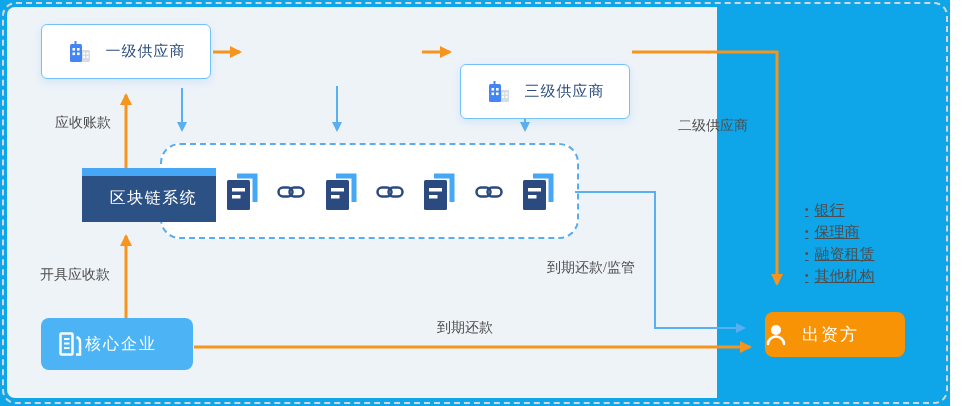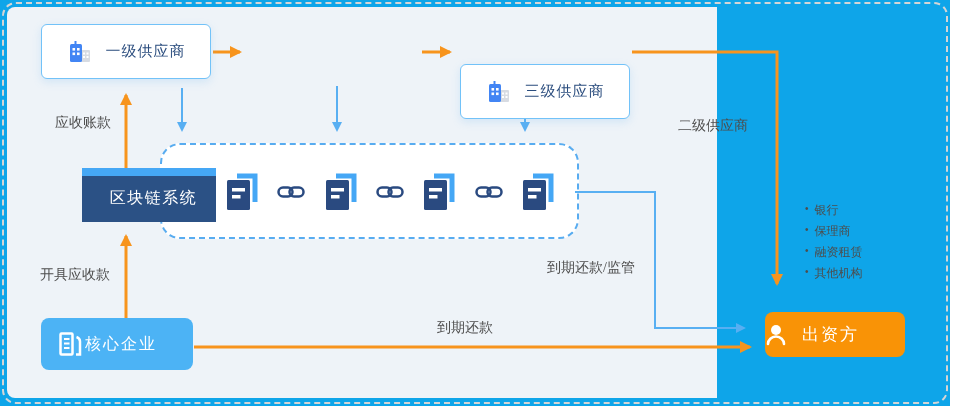--- a/index.html
+++ b/index.html
@@ -28,21 +28,21 @@
   .funder{left:765px;top:312px;width:140px;height:45px;background:#f99306;border-radius:8px;
           gap:15px;}
   .funder .lbl{color:#fff;font-size:17px;letter-spacing:2px;}
   .flabel{position:absolute;color:#4d4d4d;font-size:14px;z-index:3;white-space:nowrap;font-family:Liberation Serif, serif;}
   .lb-receivables{left:55px;top:114px;}
   .lb-issue{left:40px;top:266px;}
   .lb-financing{left:678px;top:117px;}
   .lb-data{left:547px;top:259px;}
   .lb-repay{left:437px;top:319px;}
   .funder-types{position:absolute;left:805px;top:200px;z-index:3;}
-  .funder-types .item{color:#4d4d4d;font-size:12px;line-height:20px;white-space:nowrap;}
+  .funder-types .item{color:#4d4d4d;font-size:15px;line-height:20px;white-space:nowrap;text-decoration:underline;}
   .funder-types .item::before{content:"\2022";font-size:10px;margin-right:6px;position:relative;top:-2px;color:#4d4d4d;}
   .icon{flex:0 0 auto;display:block;}
 </style>
 </head>
 <body>
 
 <div class="stage">
   <div class="panel"></div>
   <div class="outer-dash"></div>
 

